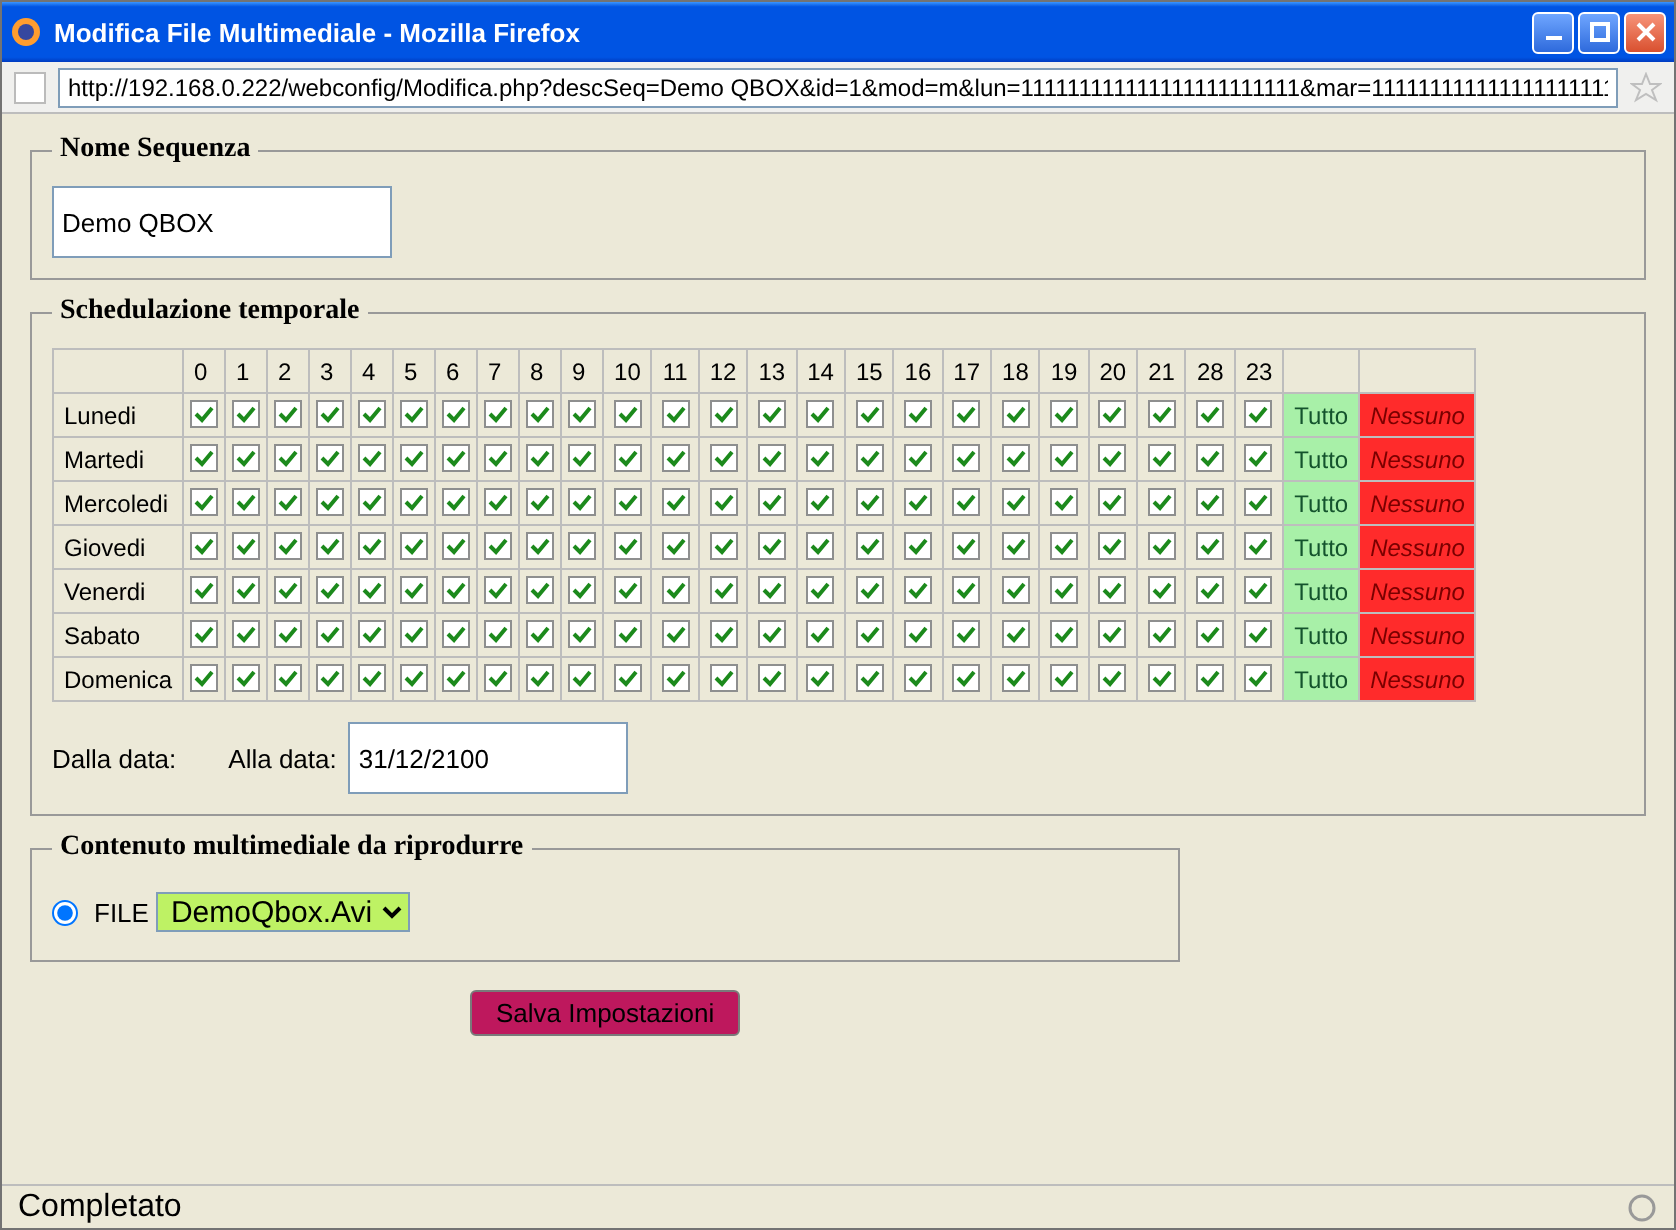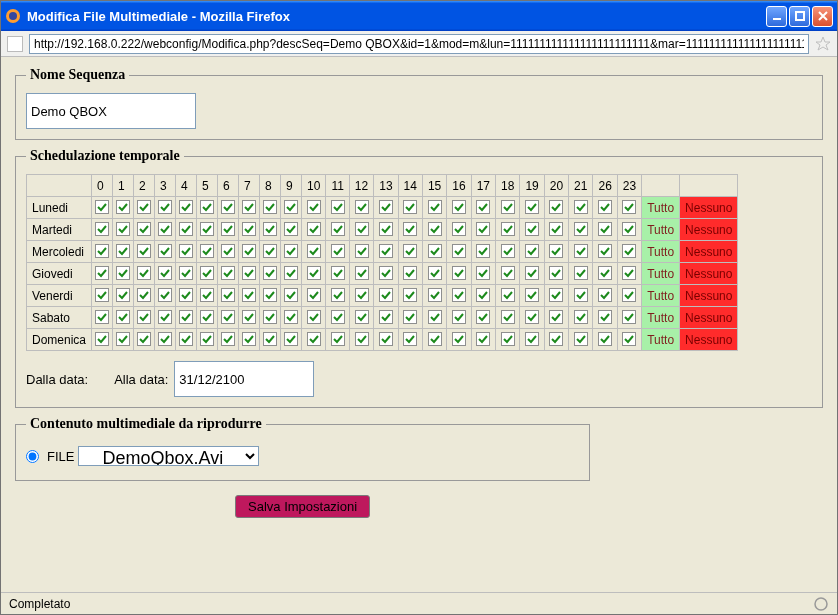--- a/index.html
+++ b/index.html
@@ -126,65 +126,66 @@
     border: 1px solid #8e8f8f;
     background: #fff;
     display: inline-flex;
     align-items: center;
     justify-content: center;
     cursor: pointer;
   }
   .chkbox svg { width: 10px; height: 10px; }
   .tutto {
     background: #a8f0a8 !important;
-    color: #7f1d1d;
+    color: #14532d;
     text-align:center;
     cursor: pointer;
   }
   .nessuno {
     background: #ff2b2b !important;
     color: #7a0000;
     text-align:center;
     cursor: pointer;
+    font-style: italic;
   }
 
   .date-row { margin-top: 10px; display:flex; align-items:center; gap:6px; }
   .date-row label { font-size: 13px; }
   .date-input { width: 140px; }
 
   .media-fieldset { width: 575px; }
   .media-row { display:flex; align-items:center; gap:4px; margin: 4px 0; }
   .media-row input[type=radio] { margin:0 4px 0 0; }
   .select {
     border:1px solid #7f9db9;
-    background:#ffffff;
+    background:#bef264;
     height:20px;
-    font-size:18px;
-    padding:0 19px;
+    font-size:15px;
+    padding:0 2px;
   }
 
   .save-row { text-align:left; padding-left:220px; margin-top:14px; }
   .btn {
     background: #be185d;
     border: 1px solid #7a7a7a;
     padding: 3px 12px;
     font-size: 13px;
     border-radius: 3px;
     cursor: pointer;
   }
 
   .statusbar {
     height: 22px;
     border-top: 1px solid #bdbdbd;
     background: #ece9d8;
     display:flex;
     align-items:center;
     justify-content:space-between;
     padding: 0 8px;
-    font-size: 12px;
+    font-size: 16px;
   }
   .status-right {
     width:16px;height:16px;
   }
 </style>
 </head>
 <body>
 
 <div class="window">
 
@@ -253,21 +254,21 @@
               <th>12</th>
               <th>13</th>
               <th>14</th>
               <th>15</th>
               <th>16</th>
               <th>17</th>
               <th>18</th>
               <th>19</th>
               <th>20</th>
               <th>21</th>
-              <th>26</th>
+              <th>28</th>
               <th>23</th>
               <th></th>
               <th></th>
             </tr>
           </thead>
         <tbody id="sched-body">
             <tr>
               <td>Lunedi</td>
               <td class="chk"><span class="chkbox">
                   <svg viewBox="0 0 10 10">

